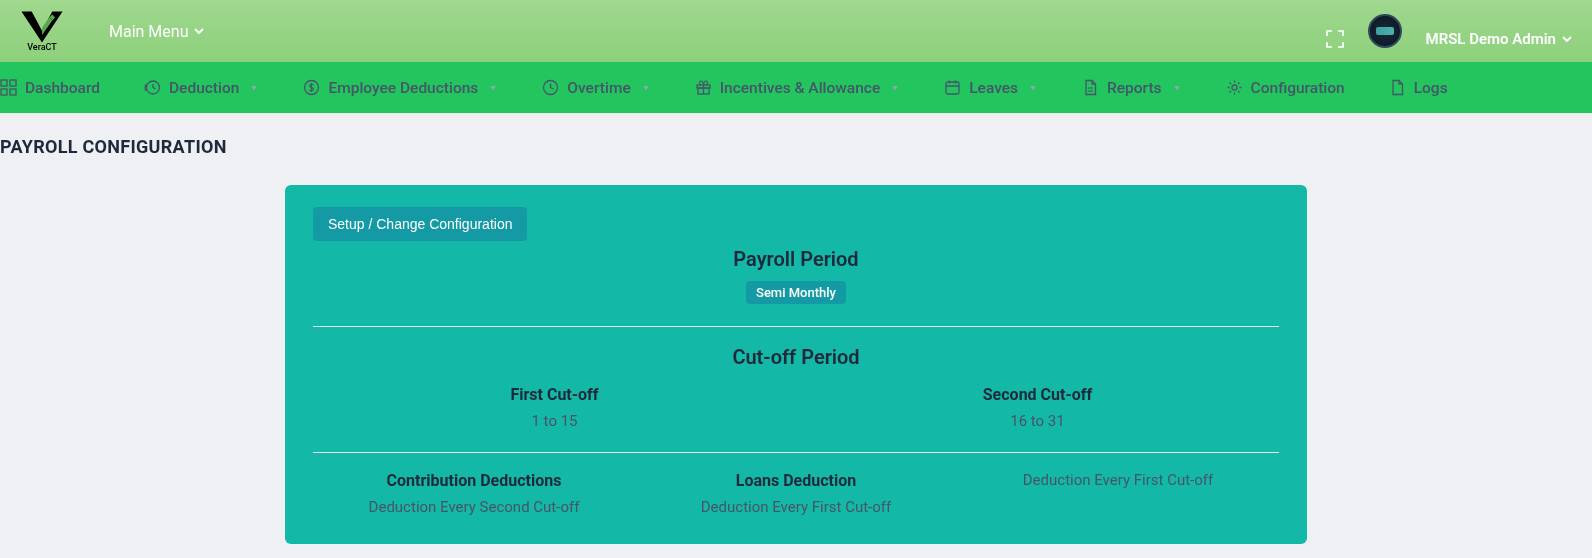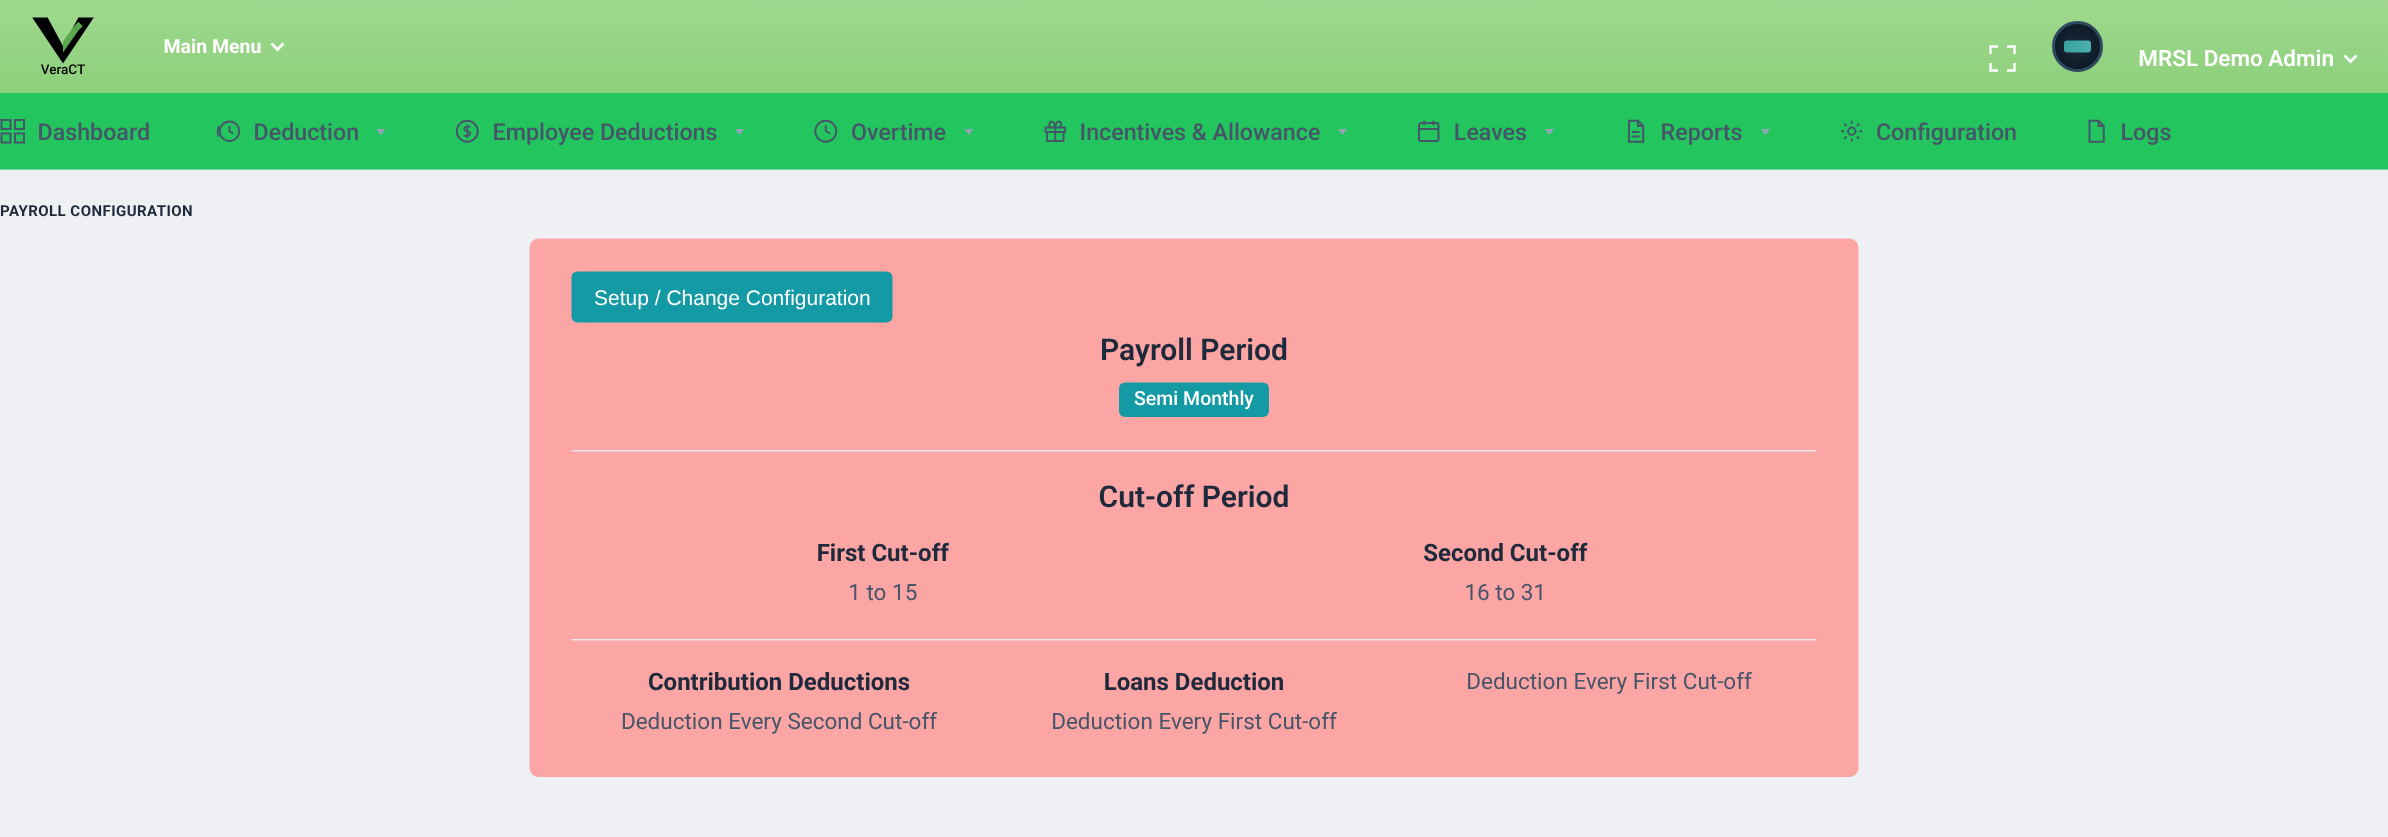--- a/index.html
+++ b/index.html
@@ -32,22 +32,22 @@
     height: 34px;
   }
   .logo-text {
     font-size: 9px;
     color: #000;
     font-weight: 500;
     margin-top: -2px;
   }
   .main-menu {
     color: #fff;
-    font-weight: 700;
-    font-size: 13px;
+    font-weight: 400;
+    font-size: 16px;
     display: flex;
     align-items: center;
     gap: 6px;
     cursor: pointer;
   }
   .top-header-right {
     margin-left: auto;
     display: flex;
     align-items: flex-end;
     gap: 24px;
@@ -97,32 +97,32 @@
     cursor: pointer;
     white-space: nowrap;
   }
   .nav-item:first-child { padding-left: 0; }
   .nav-icon { width: 17px; height: 17px; display:inline-flex; }
   .chevron-small { width:10px; height:10px; margin-left:2px; }
 
   
   .page-title {
     font-weight: 700;
-    font-size: 10px;
-    color: #1e293b;
-    margin: 22px 0 12px 0;
+    font-size: 18px;
+    color: #1e293b;
+    margin: 22px 0 28px 0;
     padding-left: 0;
     letter-spacing: 0.3px;
   }
 
   .card {
-    background: #fca5a5;
+    background: #14b8a6;
     border-radius: 6px;
     margin: 0 auto;
-    width: 886px;
+    width: 1022px;
     padding: 22px 28px 28px;
   }
 
   .setup-btn {
     background: #149aa4;
     color: #fff;
     border: none;
     border-radius: 4px;
     padding: 9px 15px;
     font-size: 14px;

